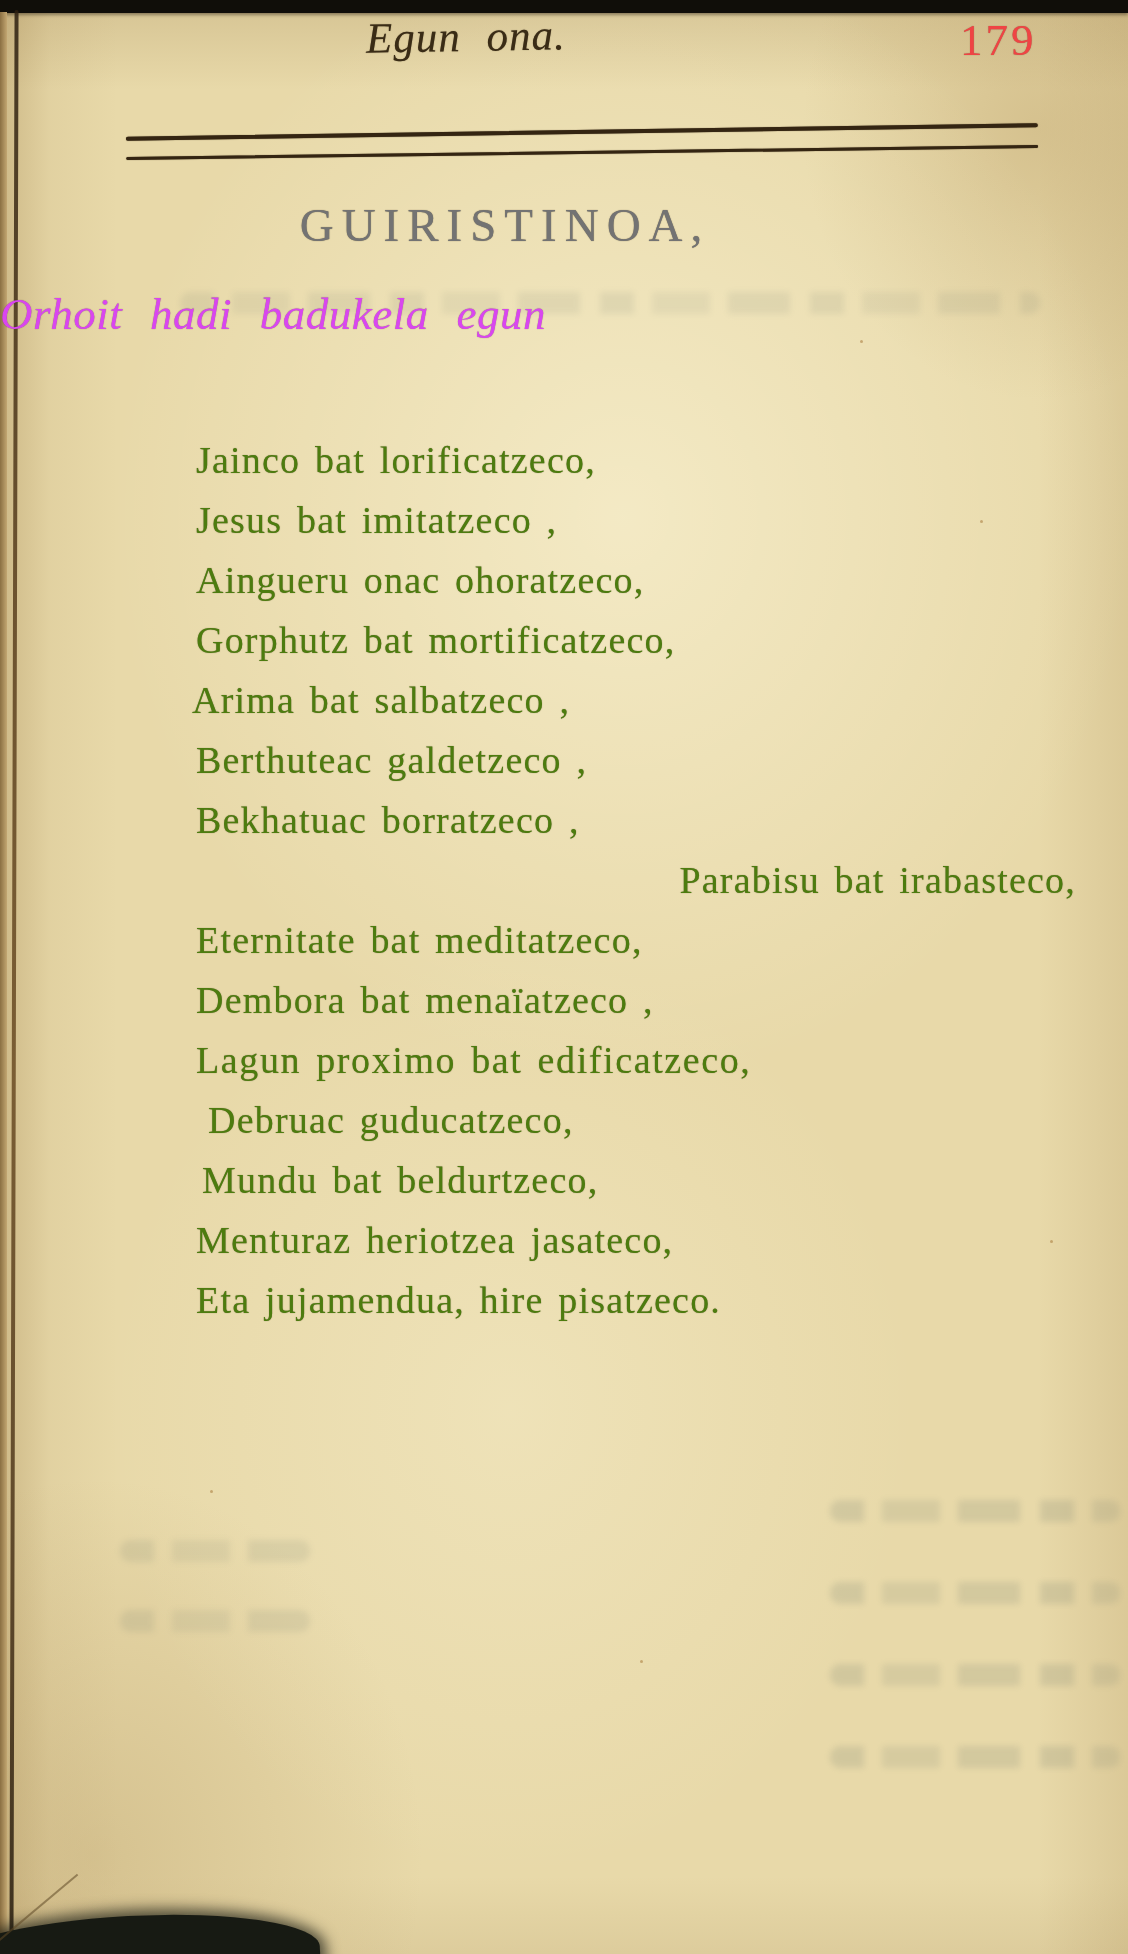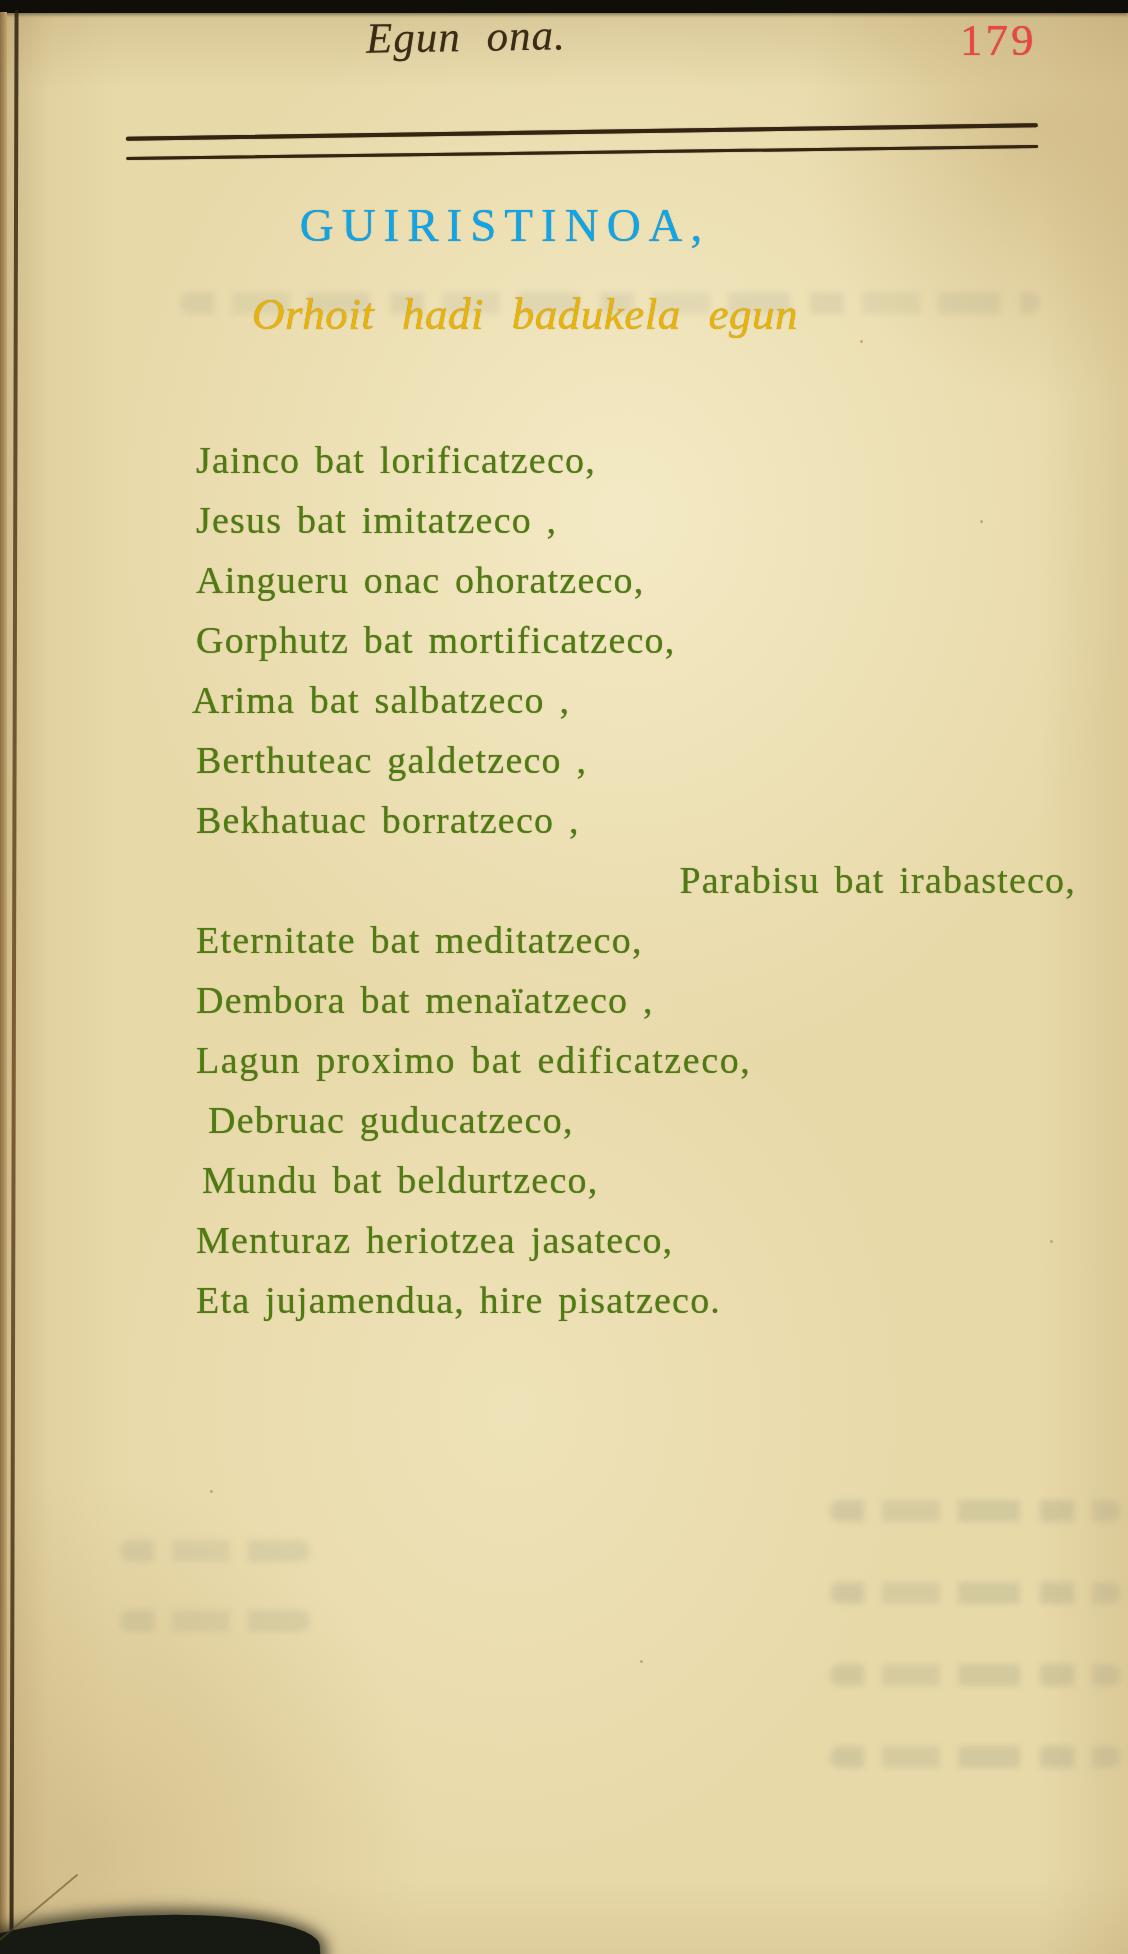--- a/index.html
+++ b/index.html
@@ -58,27 +58,27 @@
   }
   
   .rules{position:absolute;left:126px;top:130px;width:912px;transform:rotate(-0.85deg);}
   .rule{height:4px;background:#342512;border-radius:2px;
     box-shadow:0 0 1px rgba(52,37,18,.8);}
   .rule.second{margin-top:17px;height:3px;transform:rotate(.1deg);}
   
   .title{
     position:absolute;left:0;top:198px;width:1128px;text-align:center;
     padding-right:118px;box-sizing:border-box;
-    font-size:47px;color:#0ea5e9;letter-spacing:8px;
+    font-size:47px;color:#737373;letter-spacing:8px;
     text-shadow:0 0 1px rgba(42,31,14,.6);
   }
   .subtitle{
-    position:absolute;left:0;top:288px;width:1128px;text-align:center;
+    position:absolute;left:0;top:288px;width:1128px;text-align:left;
     padding-right:78px;box-sizing:border-box;
-    font-style:italic;font-size:45px;color:#eab308;
+    font-style:italic;font-size:45px;color:#d946ef;
     letter-spacing:.5px;word-spacing:16px;
     text-shadow:0 0 1px rgba(52,39,17,.5);
   }
   
   .poem{position:absolute;left:196px;top:434px;width:880px;}
   .poem-line{
     height:60px;font-size:38px;line-height:52px;color:#4d7c0f;
     letter-spacing:1.2px;word-spacing:4px;white-space:nowrap;
     text-shadow:0 0 1px rgba(51,39,15,.55);
   }

